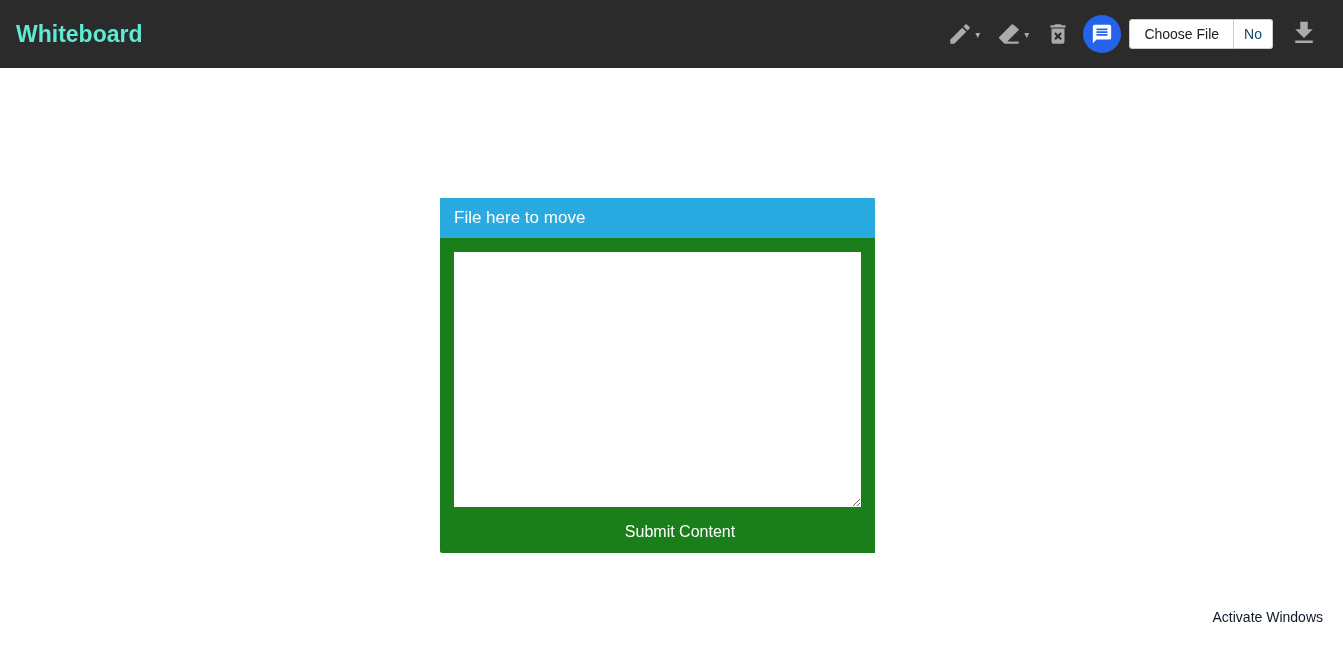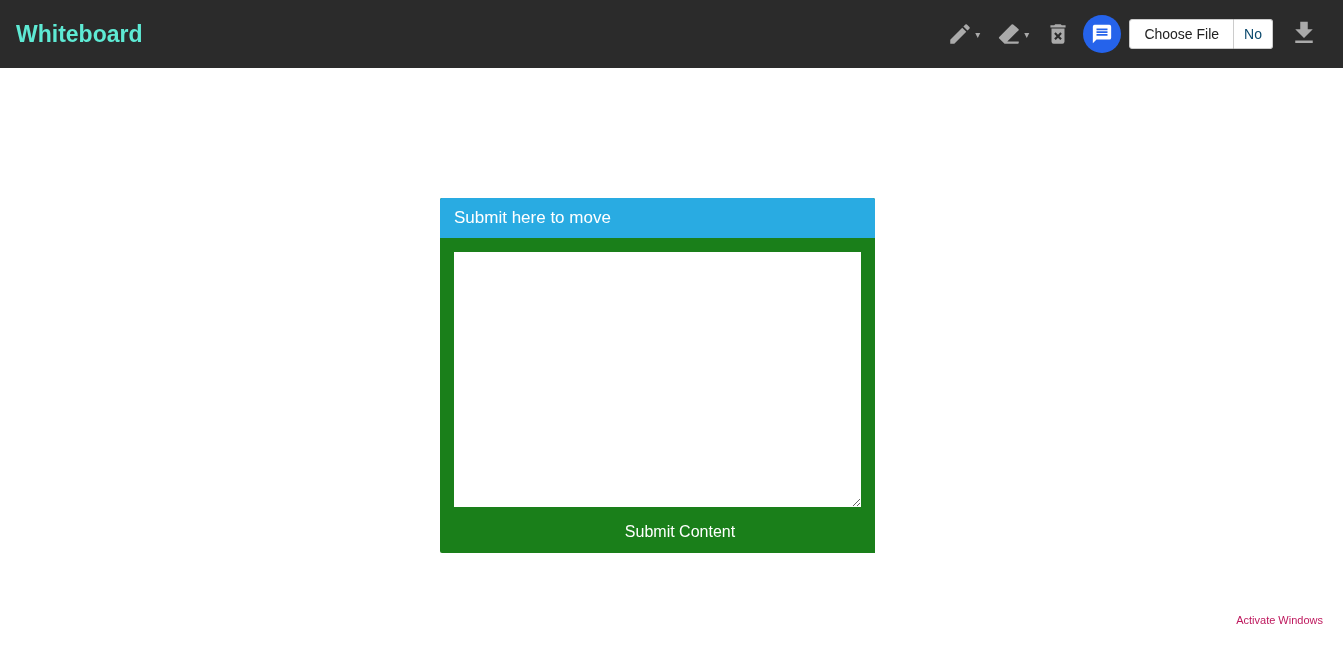--- a/index.html
+++ b/index.html
@@ -174,22 +174,22 @@
       cursor: pointer;
       width: 100%;
       text-align: center;
     }
 
     
     .win-activate {
       position: absolute;
       bottom: 20px;
       right: 20px;
-      color: #be185d;
-      font-size: 11px;
+      color: #0f172a;
+      font-size: 14px;
       line-height: 1.5;
       pointer-events: none;
     }
   </style>
 </head>
 <body>
 
 <div class="toolbar">
   <span class="toolbar-title">Whiteboard</span>
 
@@ -230,21 +230,21 @@
       <svg viewBox="0 0 24 24" xmlns="http://www.w3.org/2000/svg">
         <path d="M19 9h-4V3H9v6H5l7 7 7-7zm-14 9v2h14v-2H5z"></path>
       </svg>
     </button>
   </div>
 </div>
 
 <div class="canvas-area">
 
   <div class="widget">
-    <div class="widget-title-bar">Submit here to move</div>
+    <div class="widget-title-bar">File here to move</div>
     <div class="widget-body">
       <textarea class="widget-textarea" style=""></textarea>
     </div>
     <div class="widget-footer">
       <button class="submit-btn">Submit Content</button>
     </div>
   </div>
 
   <div class="win-activate">
     <div>Activate Windows</div>

